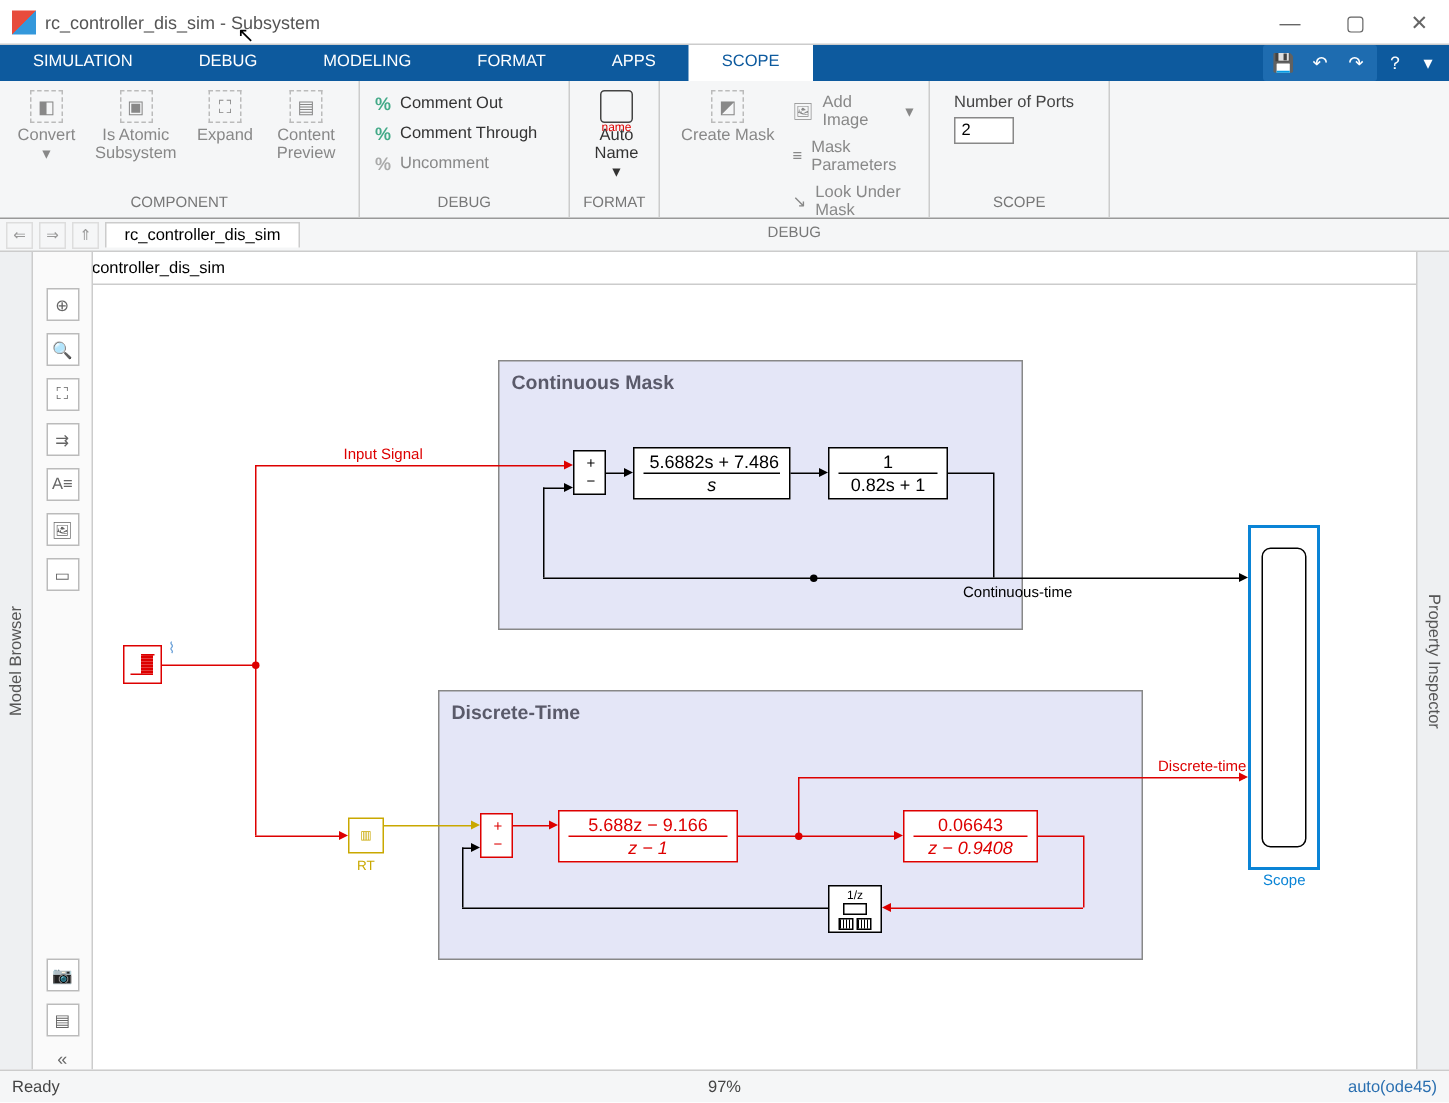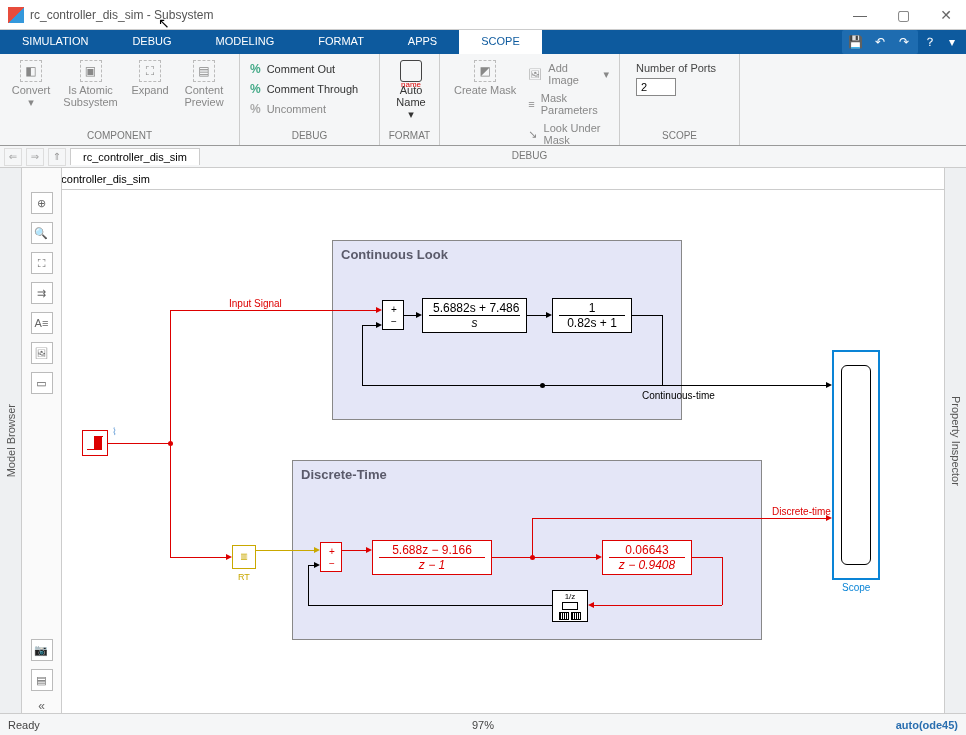--- a/index.html
+++ b/index.html
@@ -106,21 +106,21 @@
 .arrow.right.black { border-width:3px 0 3px 6px; border-color:transparent transparent transparent #000; }
 .arrow.right.red { border-width:3px 0 3px 6px; border-color:transparent transparent transparent #d00; }
 .arrow.right.yel { border-width:3px 0 3px 6px; border-color:transparent transparent transparent #c9a800; }
 .arrow.left.red { border-width:3px 6px 3px 0; border-color:transparent #d00 transparent transparent; }
 
 .radio-icon { position:absolute; font-size:10px; color:#6aa0d8; }
 
 
 .statusbar { position:absolute; left:0; right:0; bottom:0; height:22px; background:#f5f6f7; border-top:1px solid #ccc; display:flex; align-items:center; font-size:11px; color:#444; padding:0 8px; }
 .statusbar .center { position:absolute; left:50%; transform:translateX(-50%); }
-.statusbar .right { margin-left:auto; color:#2a6fb0;font-weight:bold; }
+.statusbar .right { margin-left:auto; color:#2a6fb0; }
 </style>
 </head>
 <body>
 
 <div class="titlebar">
   <div class="icon"></div>
   <div class="title">rc_controller_dis_sim - Subsystem</div>
   <div class="winbtns">
     <span>—</span>
     <span>▢</span>
@@ -263,21 +263,21 @@
   <div class="spacer"></div>
   <div class="pbtn">📷</div>
   <div class="pbtn">▤</div>
   <div class="chev">«</div>
 </div>
 
 <div class="canvas">
 <div class="canvas-inner">
 
   <div class="subsystem-box" style="left:270px;top:50px;width:350px;height:180px;">
-    <div class="sub-title">Continuous Look</div>
+    <div class="sub-title">Continuous Mask</div>
   </div>
 
   <div class="subsystem-box" style="left:230px;top:270px;width:470px;height:180px;">
     <div class="sub-title">Discrete-Time</div>
   </div>
 
   <div class="block red step" style="left:20px;top:240px;">
         <div class="step-wave"></div>
       </div>
   <span class="radio-icon" style="left:50px;top:236px;">⌇</span>

